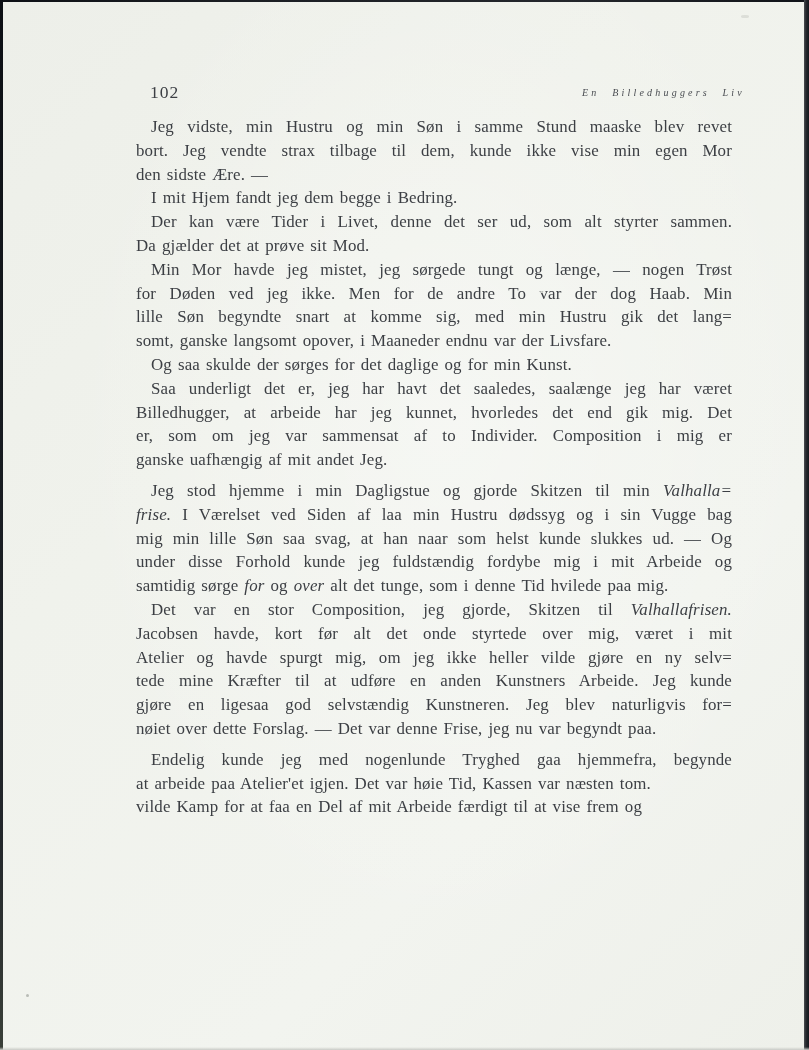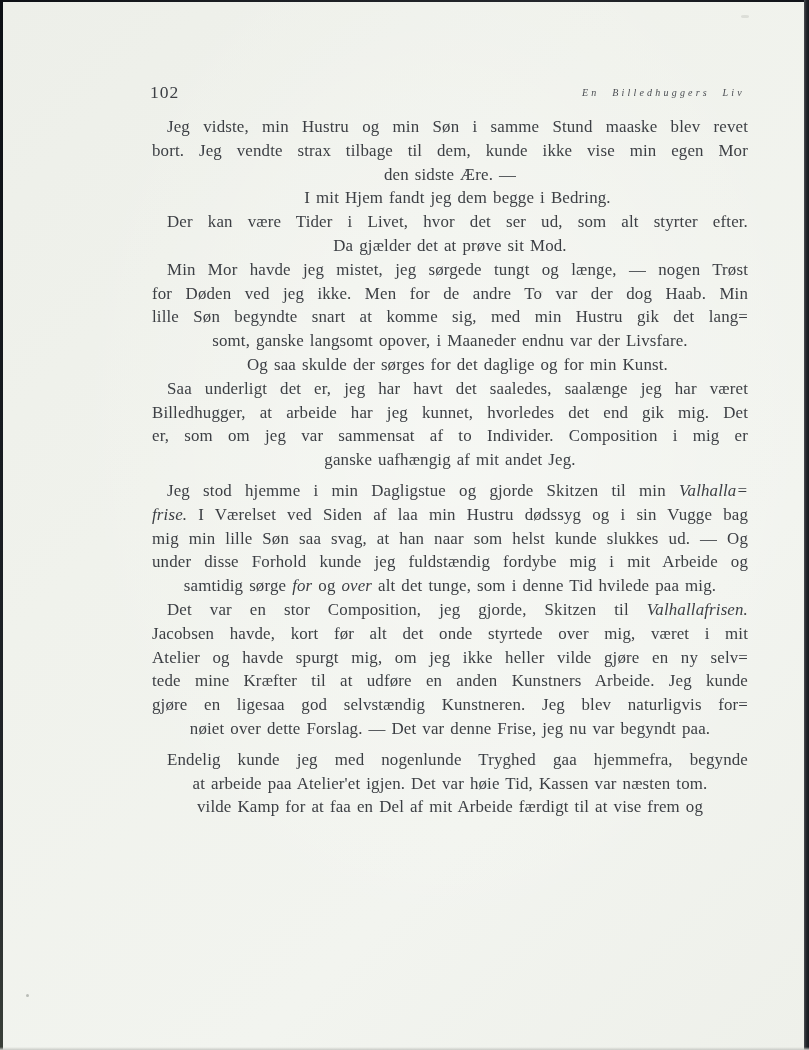--- a/index.html
+++ b/index.html
@@ -42,29 +42,29 @@
   .running-title{
     display:inline-block;
     font-style:italic;
     font-size:10px;
     letter-spacing:3.2px;
     word-spacing:7px;
     color:var(--ink-soft);
     padding-top:1px;
   }
   .text-block{
-    position:absolute;left:152px;top:115px;width:596px;
+    position:absolute;left:136px;top:115px;width:596px;
     font-size:16.9px;
     line-height:23.8px;
     letter-spacing:0.15px;
     word-spacing:1.6px;
   }
   .section{margin:0;}
   .section + .section{margin-top:7px;}
-  .line{height:23.8px;white-space:nowrap;text-align:center;}
+  .line{height:23.8px;white-space:nowrap;text-align:left;}
   .line.just{white-space:normal;text-align:justify;text-align-last:justify;}
   .line.ind{padding-left:15px;}
   .it{font-style:italic;}
   .speck{position:absolute;border-radius:50%;}
   .speck-1{left:26px;top:994px;width:3px;height:3px;background:#b9bcb6;}
   .speck-2{left:741px;top:15px;width:8px;height:3px;background:#dcded8;border-radius:40%;}
   .speck-3{left:540px;top:291px;width:3px;height:2px;background:#d9dbd5;}
 </style>
 </head>
 <body>
@@ -79,21 +79,21 @@
     <span class="page-number">102</span>
     <span class="running-title">En Billedhuggers Liv</span>
   </div>
 
   <div class="text-block" id="text-block">
       <div class="section">
         <div class="line just ind"><span>Jeg vidste, min Hustru og min Søn i samme Stund maaske blev revet</span></div>
         <div class="line just"><span>bort. Jeg vendte strax tilbage til dem, kunde ikke vise min egen Mor</span></div>
         <div class="line"><span>den sidste Ære. —</span></div>
         <div class="line ind"><span>I mit Hjem fandt jeg dem begge i Bedring.</span></div>
-        <div class="line just ind"><span>Der kan være Tider i Livet, hvor det ser ud, som alt styrter efter.</span></div>
+        <div class="line just ind"><span>Der kan være Tider i Livet, denne det ser ud, som alt styrter sammen.</span></div>
         <div class="line"><span>Da gjælder det at prøve sit Mod.</span></div>
         <div class="line just ind"><span>Min Mor havde jeg mistet, jeg sørgede tungt og længe, — nogen Trøst</span></div>
         <div class="line just"><span>for Døden ved jeg ikke. Men for de andre To var der dog Haab. Min</span></div>
         <div class="line just"><span>lille Søn begyndte snart at komme sig, med min Hustru gik det lang=</span></div>
         <div class="line"><span>somt, ganske langsomt opover, i Maaneder endnu var der Livsfare.</span></div>
         <div class="line ind"><span>Og saa skulde der sørges for det daglige og for min Kunst.</span></div>
         <div class="line just ind"><span>Saa underligt det er, jeg har havt det saaledes, saalænge jeg har været</span></div>
         <div class="line just"><span>Billedhugger, at arbeide har jeg kunnet, hvorledes det end gik mig. Det</span></div>
         <div class="line just"><span>er, som om jeg var sammensat af to Individer. Composition i mig er</span></div>
         <div class="line"><span>ganske uafhængig af mit andet Jeg.</span></div>

